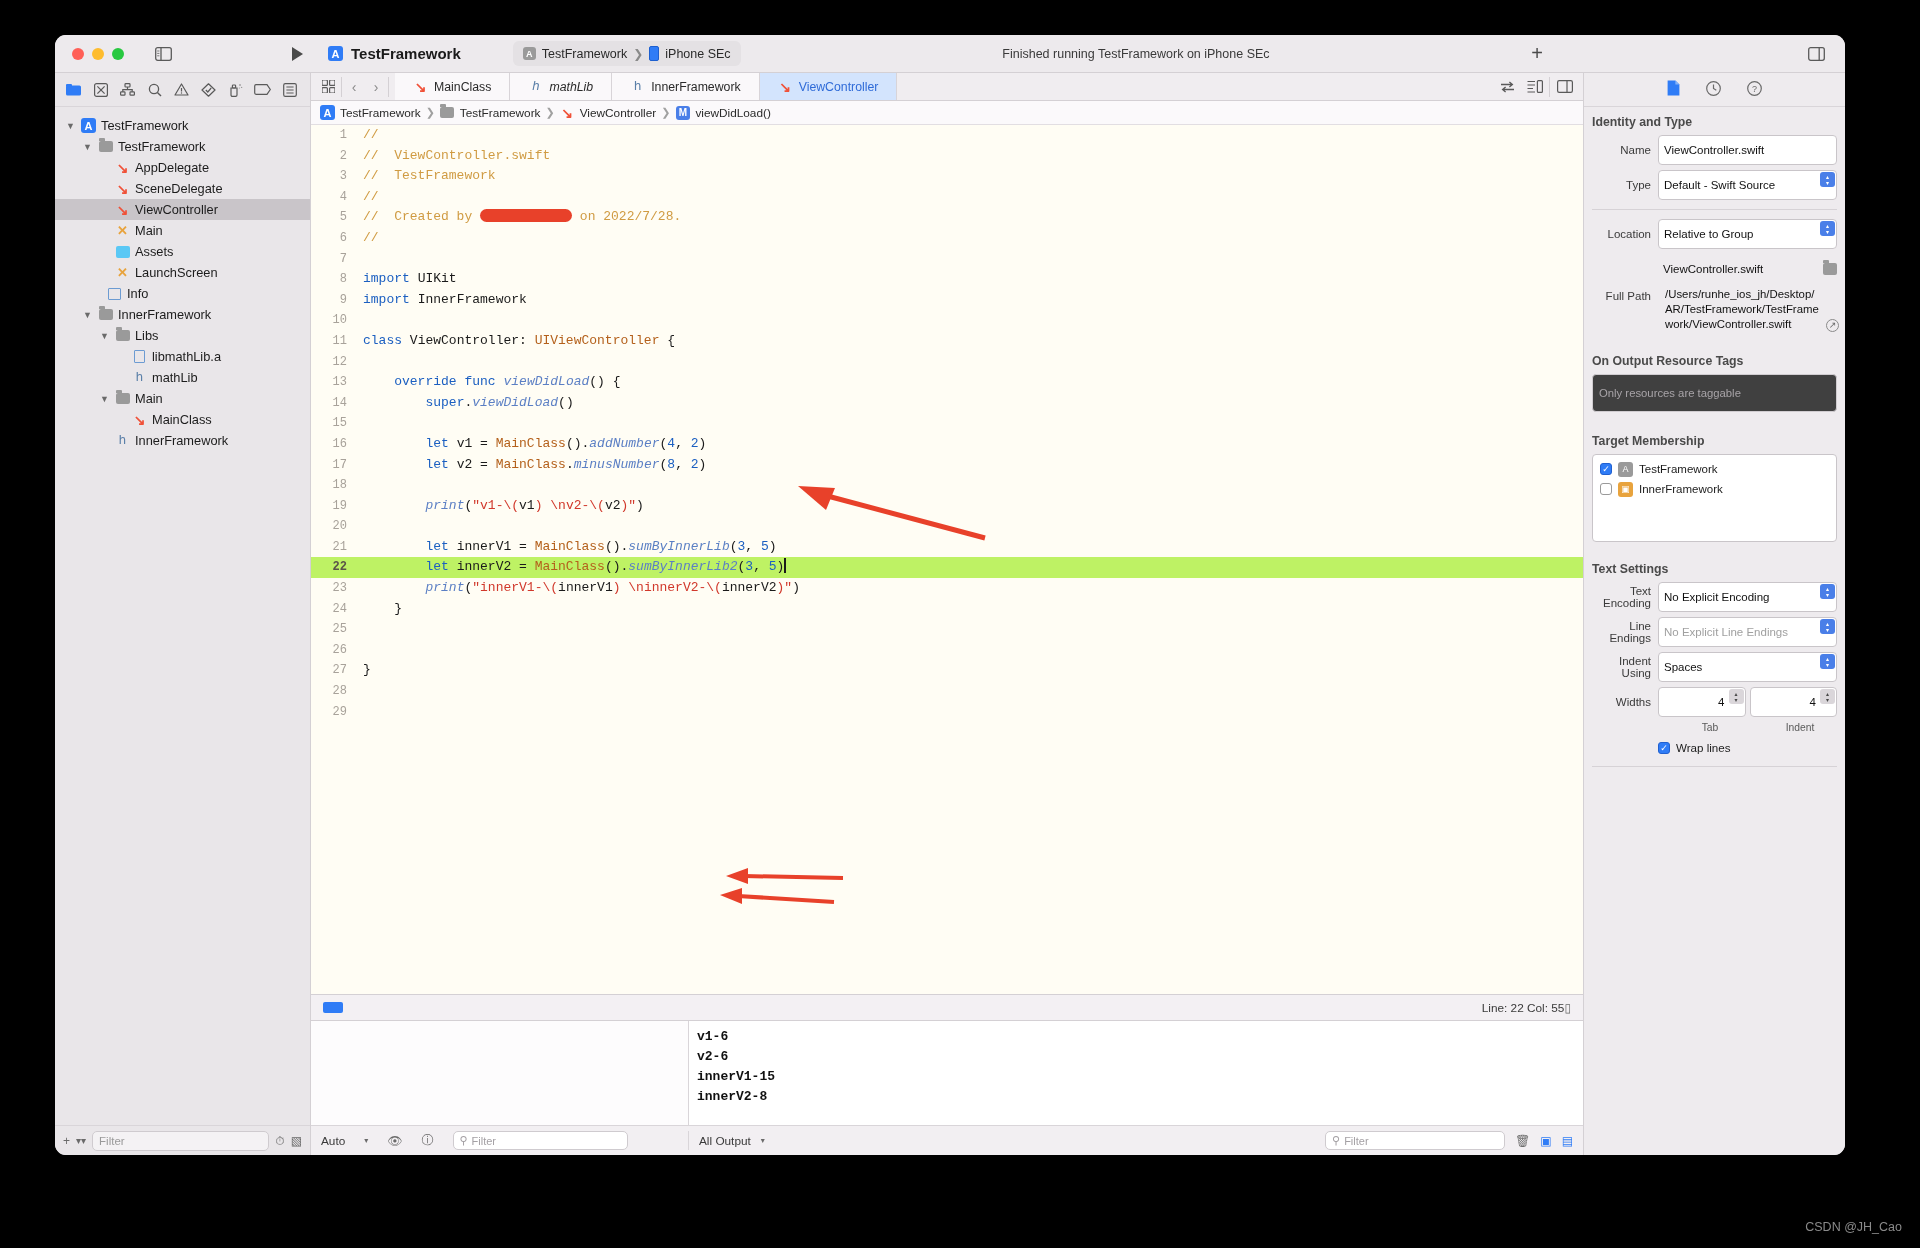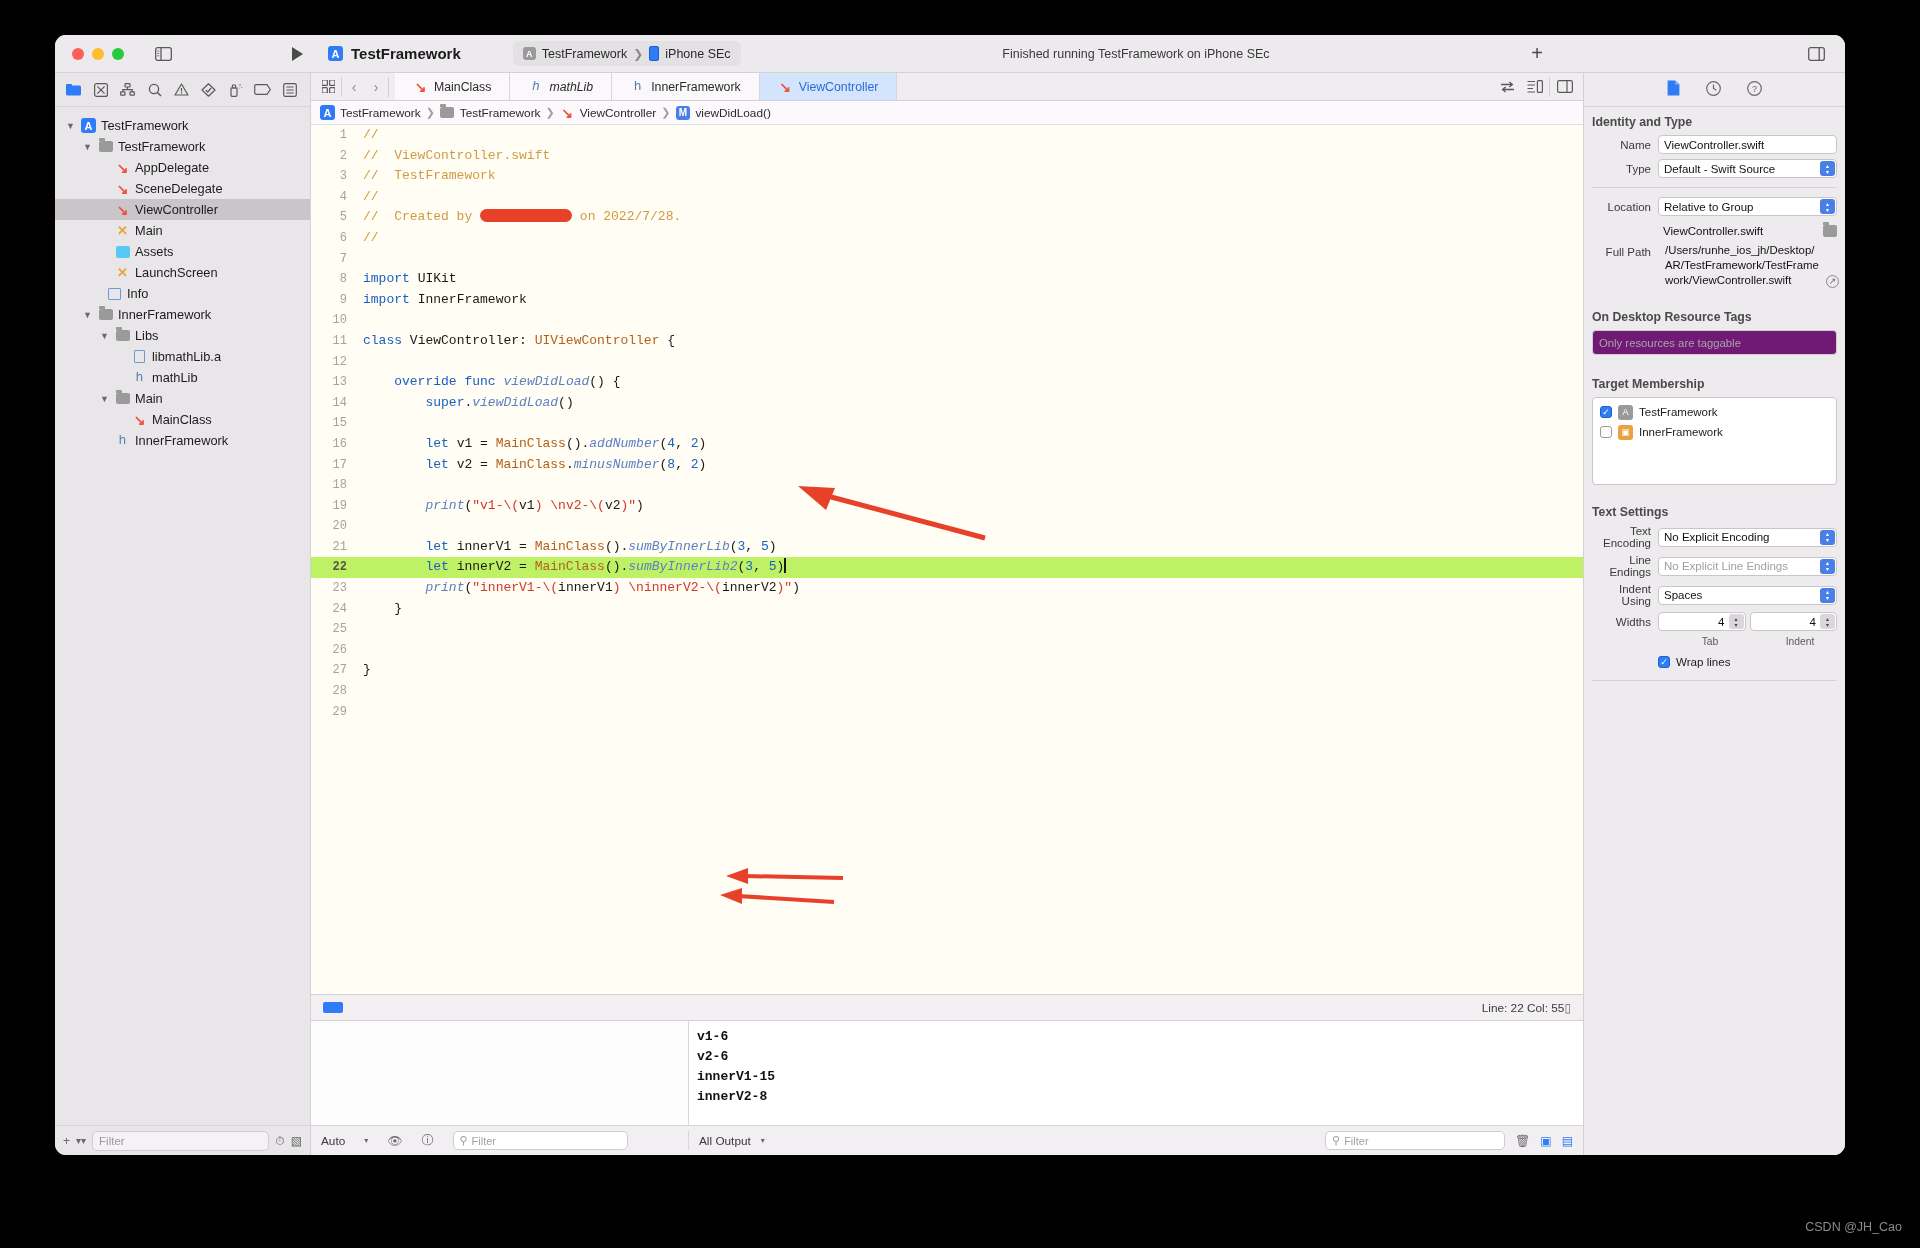--- a/index.html
+++ b/index.html
@@ -139,34 +139,34 @@
   .inspector { width:262px; background:#EEEBEE; border-left:1px solid #D4D0D4;
                display:flex; flex-direction:column; flex:none; }
   .insp-tabs { height:34px; display:flex; align-items:center; justify-content:center; gap:26px;
                border-bottom:1px solid #D9D5D9; }
   .insp-tab { color:#6a6a6a; font-size:14px; }
   .insp-tab.active { color:#2F7CF6; }
   .insp-body { flex:1; overflow:hidden; padding:0 0 0 0; font-size:11.6px; color:#1c1c1c; }
   .sec-title { font-size:12.3px; font-weight:bold; color:#4a4a4a; padding:8px 0 6px 4px; }
   .frow { display:flex; align-items:center; margin-bottom:5px; }
   .flab { width:70px; text-align:right; padding-right:7px; color:#3a3a3a; font-size:11.5px; flex:none; }
-  .fval { flex:1; height:19px; background:#FFFFFF; border:1px solid #C9C5C9; border-radius:4px;
+  .fval { flex:1; height:30px; background:#FFFFFF; border:1px solid #C9C5C9; border-radius:4px;
           display:flex; align-items:center; padding:0 5px; font-size:11.5px; color:#111;
           margin-right:8px; overflow:hidden; white-space:nowrap; }
   .fval.plain { background:transparent; border:none; }
   .fval-wrap { flex:1; display:flex; align-items:center; margin-right:8px; }
   .fval-wrap .fval { margin-right:0; flex:1; }
   .folder-btn { width:14px;height:12px;margin-left:5px;background:#9a9a9a;border-radius:2px;position:relative;flex:none; }
   .folder-btn:before{content:"";position:absolute;top:-3px;left:0;width:6px;height:3px;background:#9a9a9a;border-radius:1px 1px 0 0;}
   .pathtxt { padding-left:77px; padding-right:24px; font-size:11.4px; line-height:15px; color:#111;
              word-break:break-all; position:relative; }
   .addbtn { position:absolute; right:6px; bottom:0; width:13px;height:13px;border-radius:50%;
             border:1.2px solid #8a8a8a;color:#6a6a6a;font-size:9px;display:flex;
             align-items:center;justify-content:center; }
-  .odrt { height:25px; background:#701a75; border:1px solid #D0CCD0; border-radius:4px;
+  .odrt { height:38px; background:#404040; border:1px solid #D0CCD0; border-radius:4px;
           display:flex; align-items:center; padding:0 6px; color:#A8A4A8; font-size:11.3px;
           margin:0 8px 0 4px; }
   .tm-box { border:1px solid #C9C5C9; border-radius:4px; background:#FFF; margin:0 8px 0 4px; padding:4px 0; }
   .tm-row { display:flex; align-items:center; gap:6px; height:20px; padding:0 7px; font-size:11.5px; }
   .cb { width:12px;height:12px;border-radius:3px;border:1px solid #9a9a9a;background:#fff;flex:none;
         display:flex;align-items:center;justify-content:center;color:#fff;font-size:9px; }
   .cb.on { background:#2F7CF6; border-color:#2060d0; }
   .divider { height:1px; background:#D6D2D6; margin:9px 8px 9px 4px; }
   .sel-ic { width:15px;height:15px;border-radius:3px;background:#9a9a9a;color:#fff;font-size:10px;
             display:flex;align-items:center;justify-content:center;flex:none; }
@@ -736,21 +736,21 @@
         </div>
 
         <div class="frow" style="align-items:flex-start">
           <div class="flab" style="padding-top:1px">Full Path</div>
         </div>
         <div class="pathtxt" style="margin-top:-20px">
           <span>/Users/runhe_ios_jh/Desktop/AR/TestFramework/TestFramework/ViewController.swift</span>
           <span class="addbtn">↗</span>
         </div>
 
-        <div class="sec-title" style="margin-top:14px">On Desktop Resource Tags</div>
+        <div class="sec-title" style="margin-top:14px">On Output Resource Tags</div>
         <div class="odrt">
           <span>Only resources are taggable</span>
         </div>
 
         <div class="sec-title" style="margin-top:14px">Target Membership</div>
         <div class="tm-box">
           <div class="tm-row">
             <div class="cb on">✓</div>
             <div class="sel-ic" style="font-size:9px">A</div>
             <span>TestFramework</span>

